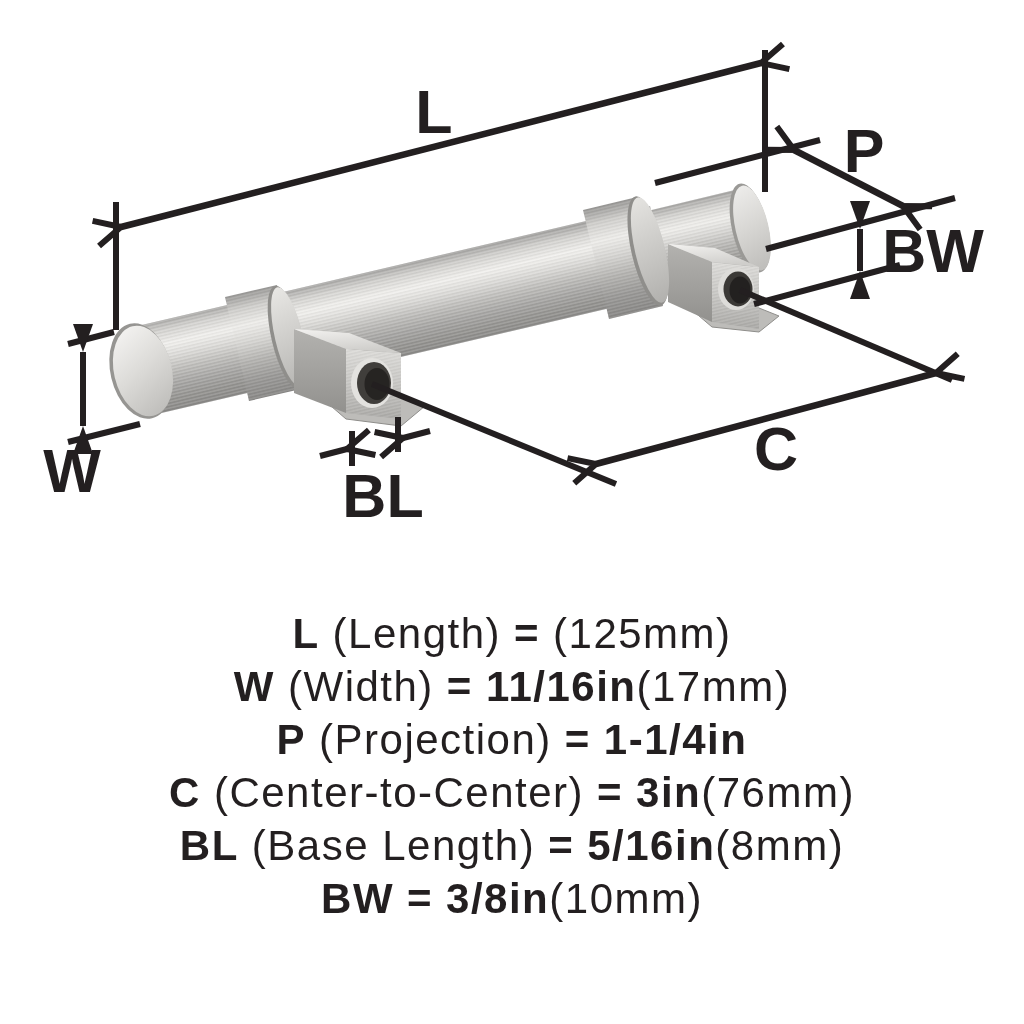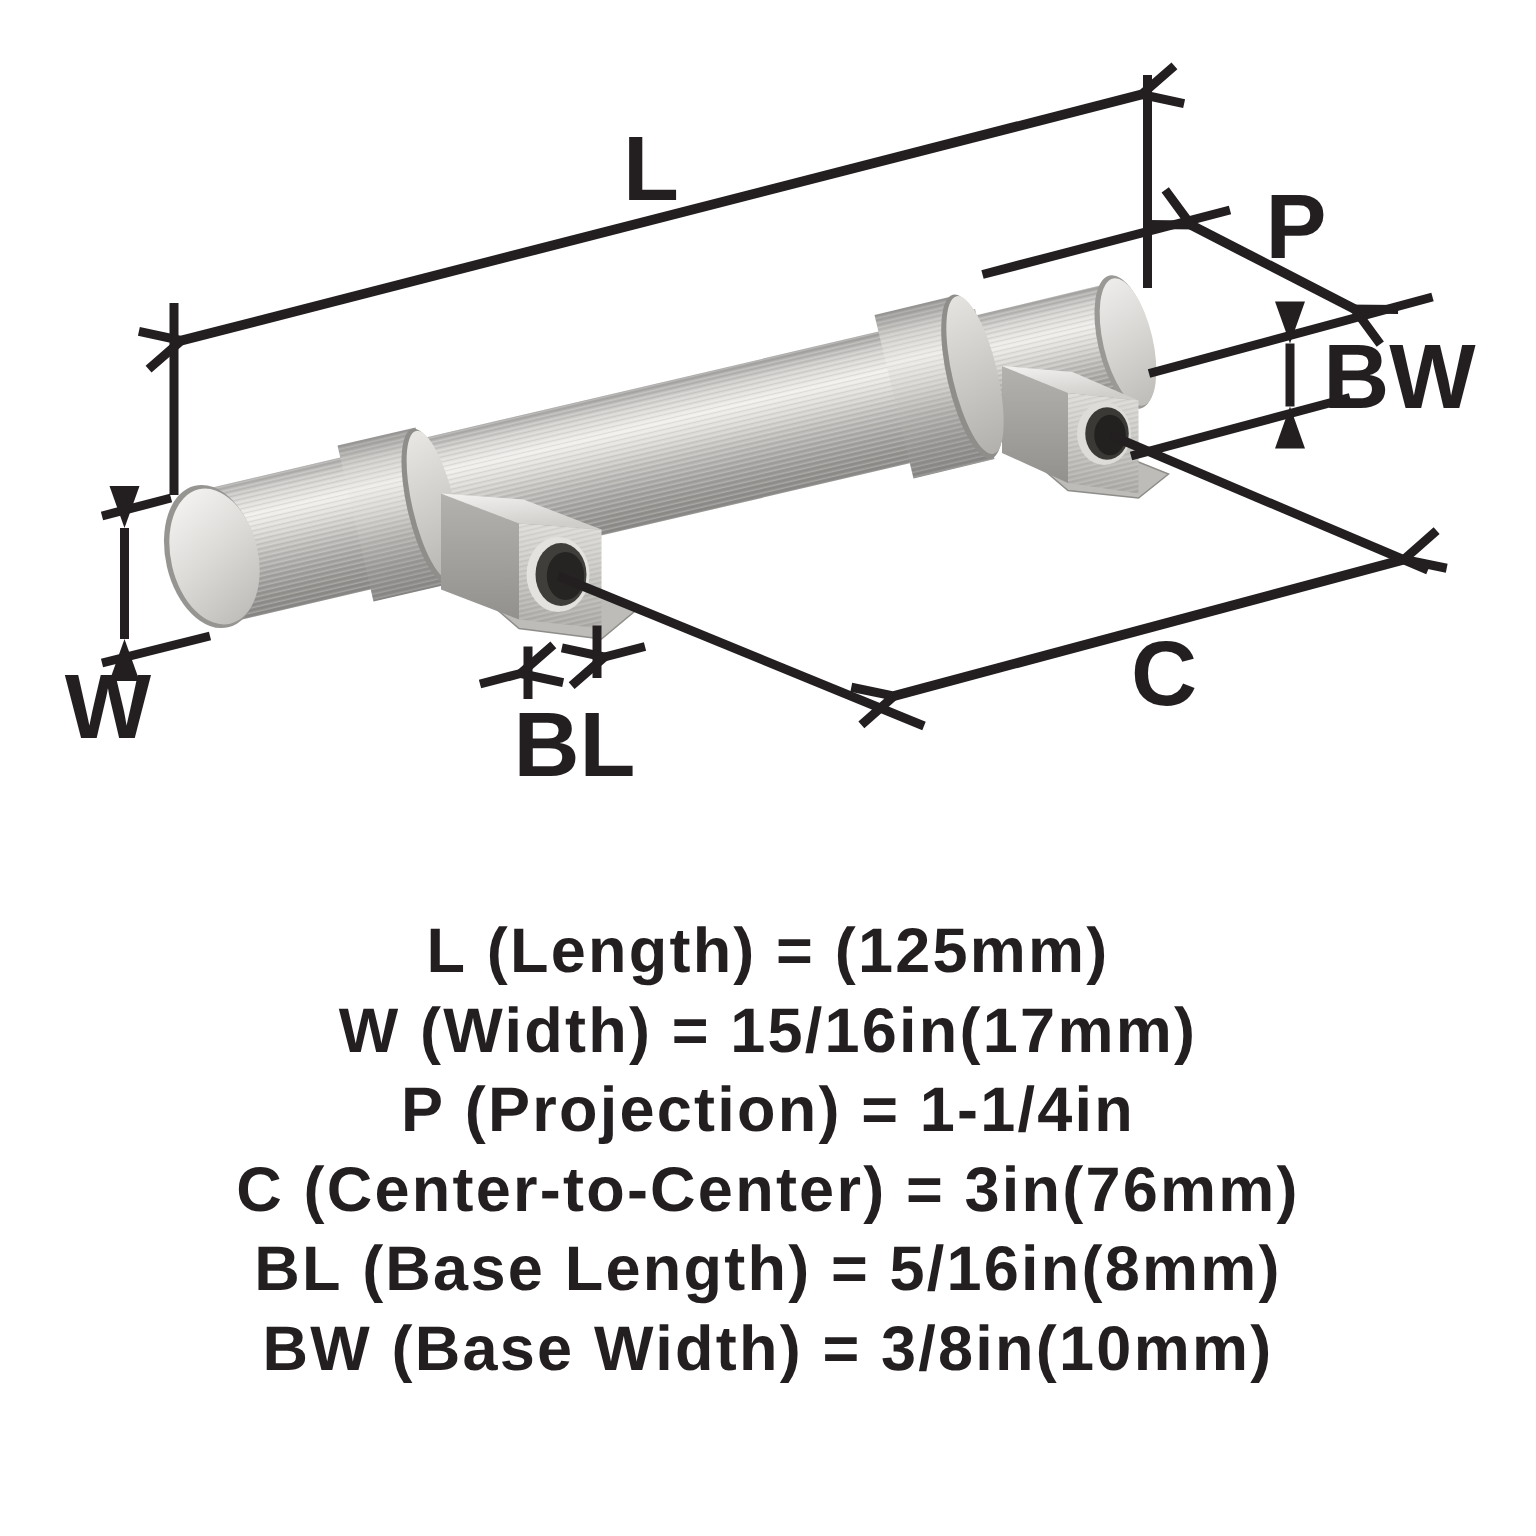--- a/index.html
+++ b/index.html
@@ -4,21 +4,21 @@
 <style>
   html,body{margin:0;padding:0;background:#ffffff;}
   .stage{position:relative;width:1024px;height:1024px;background:#ffffff;overflow:hidden;
          font-family:"Liberation Sans", sans-serif;}
   .diagram-svg{position:absolute;left:0;top:0;}
   .dim-label{font-family:"Liberation Sans", sans-serif;font-weight:bold;font-size:61px;fill:#231f20;}
   .specs{position:absolute;left:0;top:607px;width:1024px;display:flex;flex-direction:column;align-items:center;}
   .spec-row{height:53px;display:flex;align-items:center;justify-content:center;gap:13px;
             font-size:42px;color:#231f20;letter-spacing:1.5px;white-space:nowrap;}
   .spec-b{font-weight:bold;}
-  .spec-n{font-weight:bold;}
+  .spec-n{font-weight:normal;}
   .spec-pair{display:inline-flex;gap:0;}
 </style>
 </head>
 <body>
 
 <div class="stage">
 
   <svg class="diagram-svg" width="1024" height="560" viewBox="0 0 1024 560">
     <defs>
       <marker id="vArrow" viewBox="0 0 44 44" refX="3" refY="22" markerWidth="44" markerHeight="44" markerUnits="userSpaceOnUse" orient="auto-start-reverse">
@@ -201,21 +201,21 @@
       <span class="spec-pair">
         <span class="spec-n">(125mm)</span>
       </span>
     </div>
 
     <div class="spec-row">
       <span class="spec-b">W</span>
       <span class="spec-n">(Width)</span>
       <span class="spec-b">=</span>
       <span class="spec-pair">
-        <span class="spec-b">15/16in</span>
+        <span class="spec-b">11/16in</span>
         <span class="spec-n">(17mm)</span>
       </span>
     </div>
 
     <div class="spec-row">
       <span class="spec-b">P</span>
       <span class="spec-n">(Projection)</span>
       <span class="spec-b">=</span>
       <span class="spec-pair">
         <span class="spec-b">1-1/4in</span>
@@ -237,21 +237,20 @@
       <span class="spec-n">(Base Length)</span>
       <span class="spec-b">=</span>
       <span class="spec-pair">
         <span class="spec-b">5/16in</span>
         <span class="spec-n">(8mm)</span>
       </span>
     </div>
 
     <div class="spec-row">
       <span class="spec-b">BW</span>
-      <span class="spec-n">(Base Width)</span>
       <span class="spec-b">=</span>
       <span class="spec-pair">
         <span class="spec-b">3/8in</span>
         <span class="spec-n">(10mm)</span>
       </span>
     </div>
 
   </div>
 </div>
 

